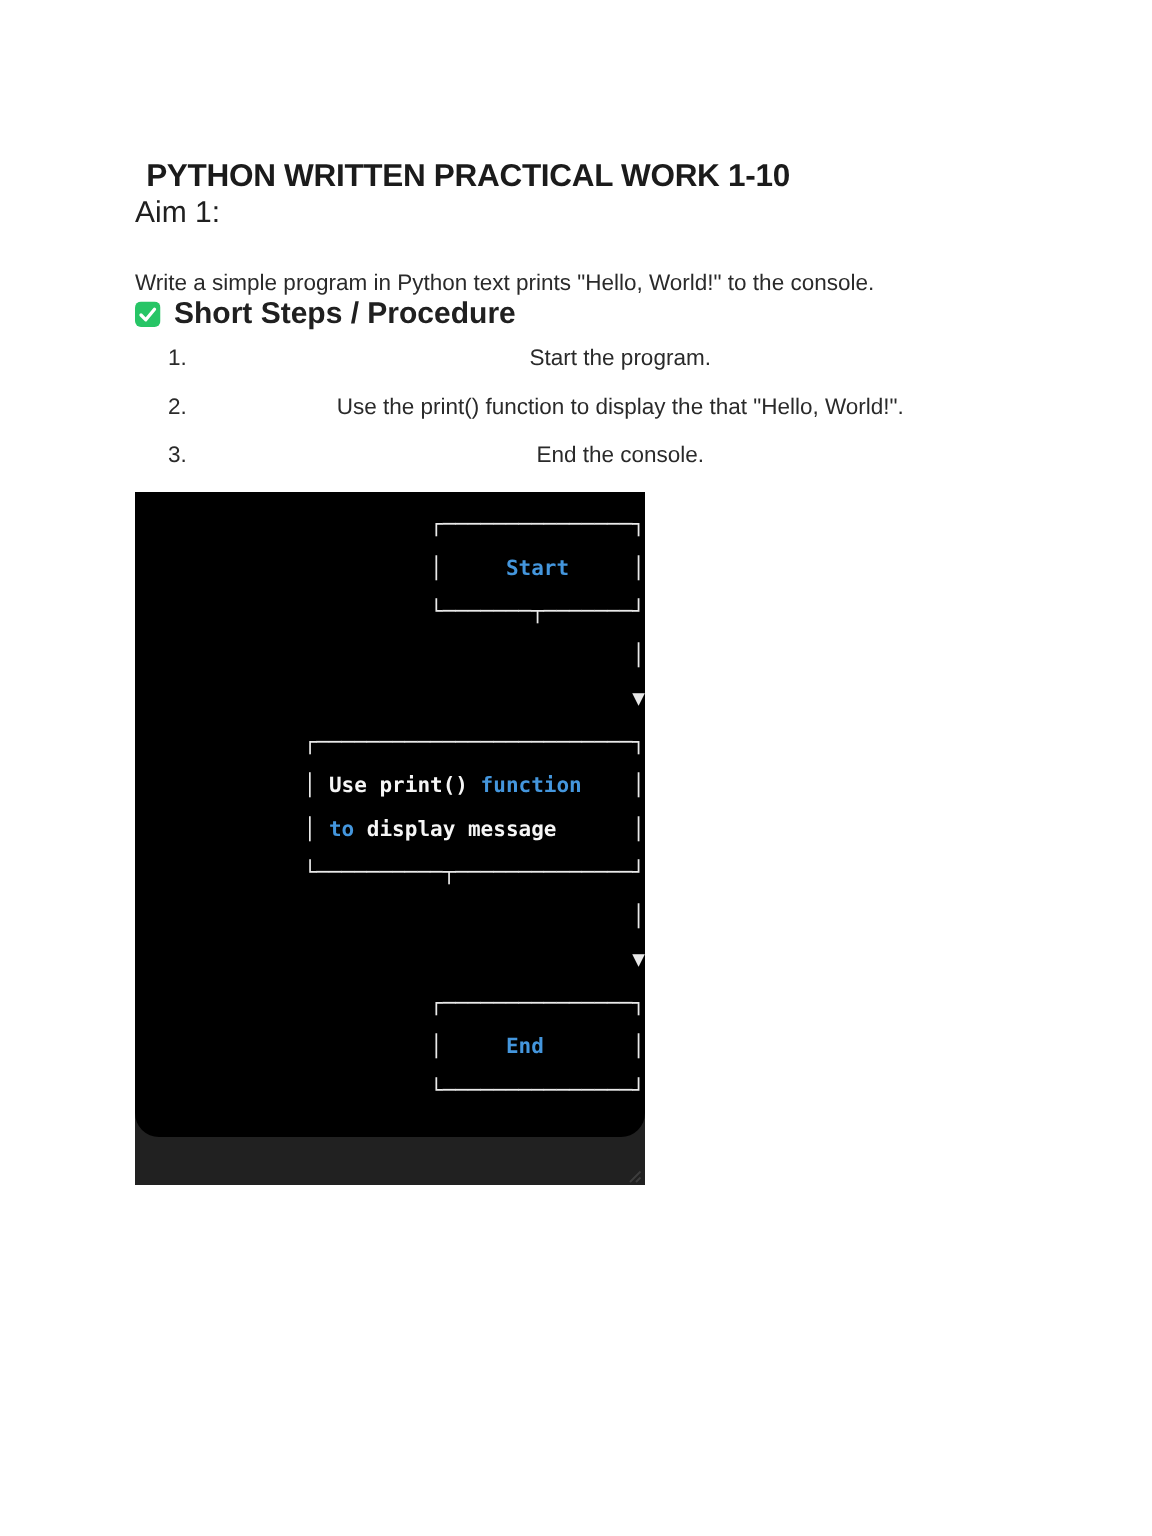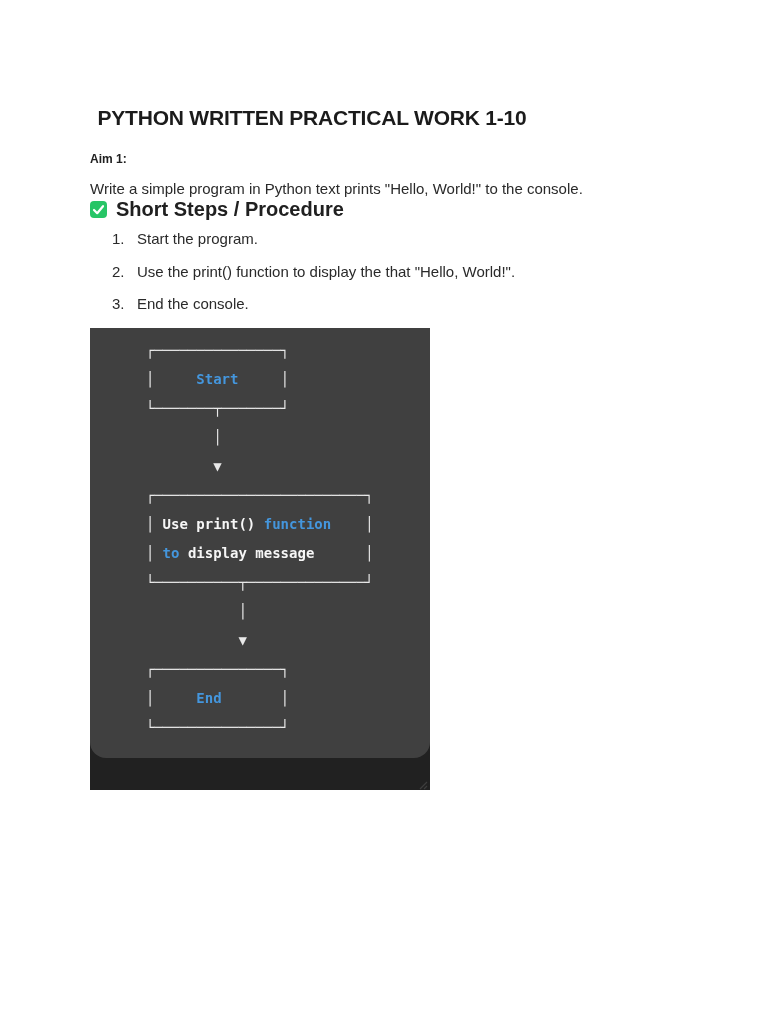--- a/index.html
+++ b/index.html
@@ -13,22 +13,22 @@
   }
 
   .doc-title {
     position: absolute; top: 92px; left: 0; width: 624px;
     text-align: center;
     font-size: 21px; font-weight: 700; letter-spacing: -0.2px;
     color: #1b1b1b;
   }
 
   .aim-heading {
-    position: absolute; top: 150px; left: 90px;
-    font-size: 12px; font-weight: 700; line-height: 18px;
+    position: absolute; top: 133px; left: 90px;
+    font-size: 20px; font-weight: 400; line-height: 18px;
   }
 
   .aim-text {
     position: absolute; top: 165px; left: 90px; width: 600px;
     font-size: 15px; line-height: 18px; color: #2a2a2a;
   }
 
   .steps-heading {
     position: absolute; top: 198px; left: 90px;
     display: flex; align-items: center; gap: 9px;
@@ -40,33 +40,34 @@
     display: flex; align-items: center; justify-content: center;
   }
 
   .steps-list { position: absolute; top: 231px; left: 90px; width: 600px; }
   .step-row {
     display: flex; align-items: flex-start;
     padding-left: 22px; margin-bottom: 16px;
     font-size: 15px; line-height: 16.5px; color: #2a2a2a;
   }
   .step-num { flex: none; width: 25px; }
-  .step-text { flex: 1; }
+  .step-text { flex: 1; text-align: center; }
 
   .code-block {
     position: absolute; left: 90px; top: 328px;
     width: 340px; height: 462px;
     background: #212121;
   }
   .code-inner {
     position: absolute; left: 0; top: 0;
     width: 340px; height: 430px;
-    background: #404040;
+    background: #000000;
     border-radius: 0 0 16px 16px;
     overflow: hidden;
+    text-align: right;
   }
   pre.flowchart {
     margin: 0; padding: 8px 0 0 22px;
     font-family: "DejaVu Sans Mono", monospace;
     font-size: 14px; line-height: 29px; font-weight: 700;
     white-space: pre;
   }
   .resize-grip { position: absolute; right: 2px; bottom: 2px; width: 12px; height: 12px; opacity: 0.55; }
 </style>
 </head>

